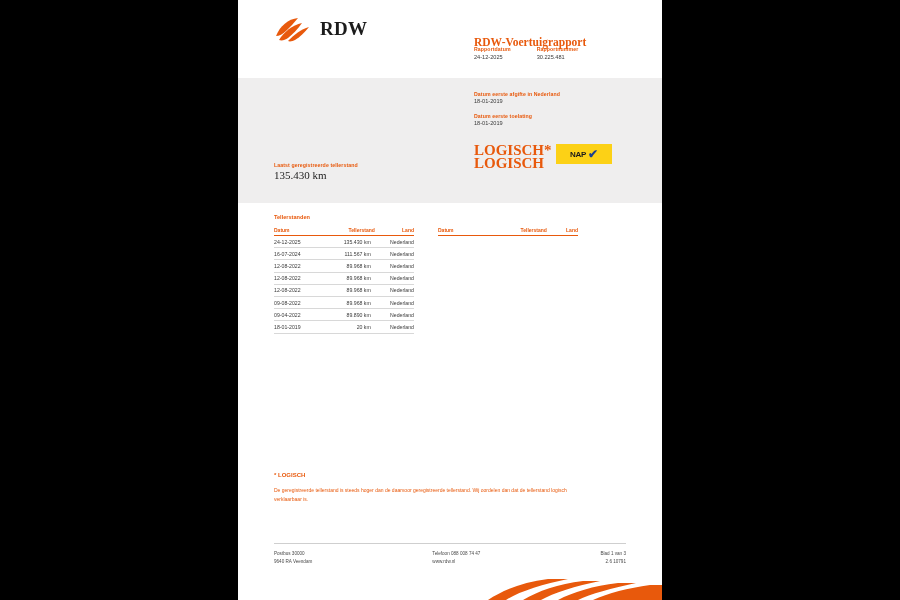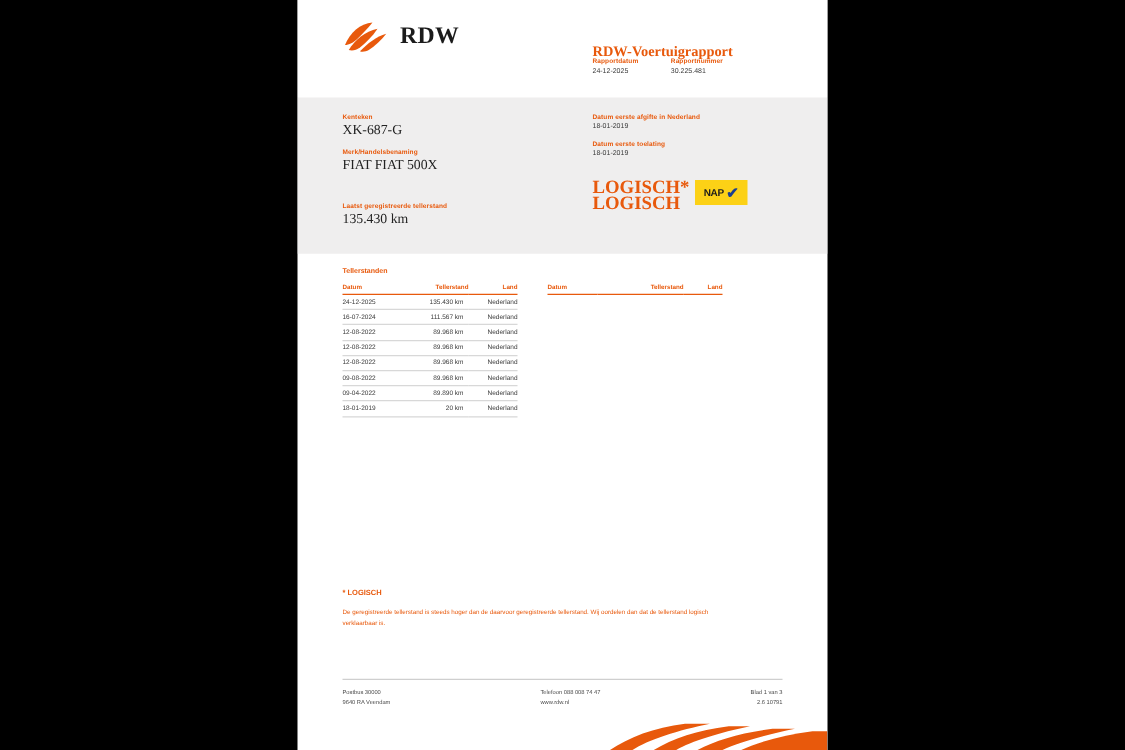--- a/index.html
+++ b/index.html
@@ -120,21 +120,21 @@
     font-size: 15px;
     font-weight: bold;
     color: #e8590c;
     line-height: 13px;
     font-family: "Liberation Serif", serif;
   }
   .nap-badge {
     position: absolute;
     left: 318px;
     top: 66px;
-    width: 42px;
+    width: 56px;
     height: 20px;
     background: #fcd116;
     display: flex;
     align-items: center;
     justify-content: center;
   }
   .nap-text {
     font-size: 8px;
     font-weight: bold;
     color: #1b1b1b;
@@ -251,26 +251,20 @@
         <div class="meta-value">24-12-2025</div>
       </div>
       <div class="meta-block">
         <div class="meta-label">Rapportnummer</div>
         <div class="meta-value">30.225.481</div>
       </div>
     </div>
   </div>
 
   <div class="panel">
-    <div class="panel-left">
-      <div class="field-label">Kenteken</div>
-      <div class="field-value">XK-687-G</div>
-      <div class="field-label">Merk/Handelsbenaming</div>
-      <div class="field-value">FIAT FIAT 500X</div>
-    </div>
 
     <div class="panel-right">
       <div class="field-label">Datum eerste afgifte in Nederland</div>
       <div class="field-value-small">18-01-2019</div>
       <div class="field-label">Datum eerste toelating</div>
       <div class="field-value-small">18-01-2019</div>
     </div>
 
     <div class="odo-block">
       <div class="field-label">Laatst geregistreerde tellerstand</div>

